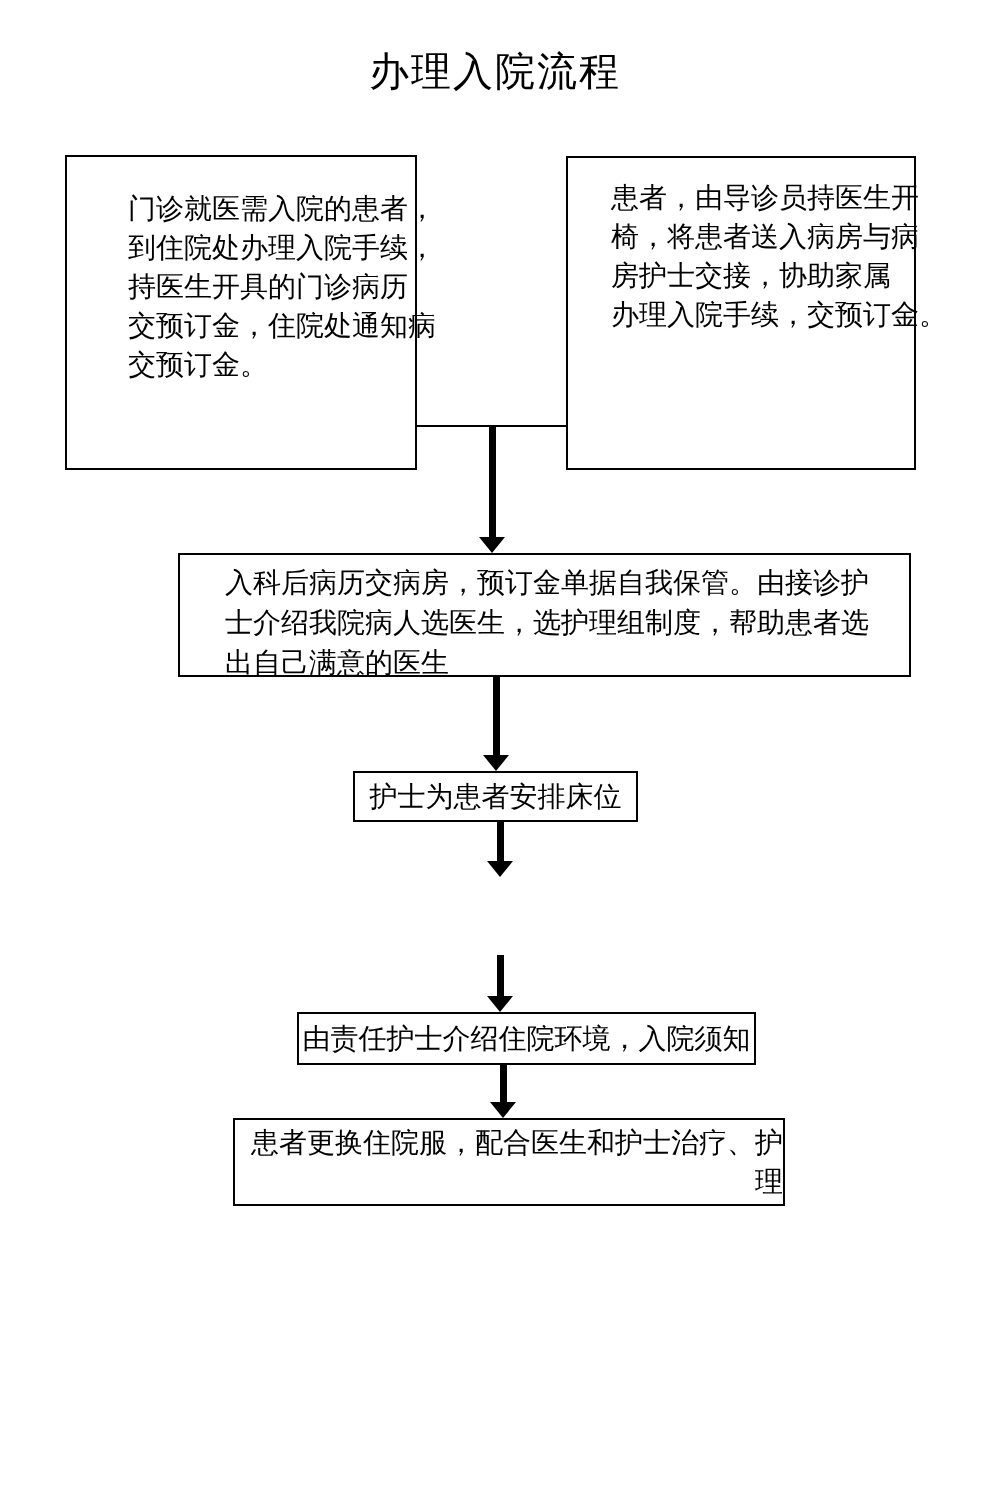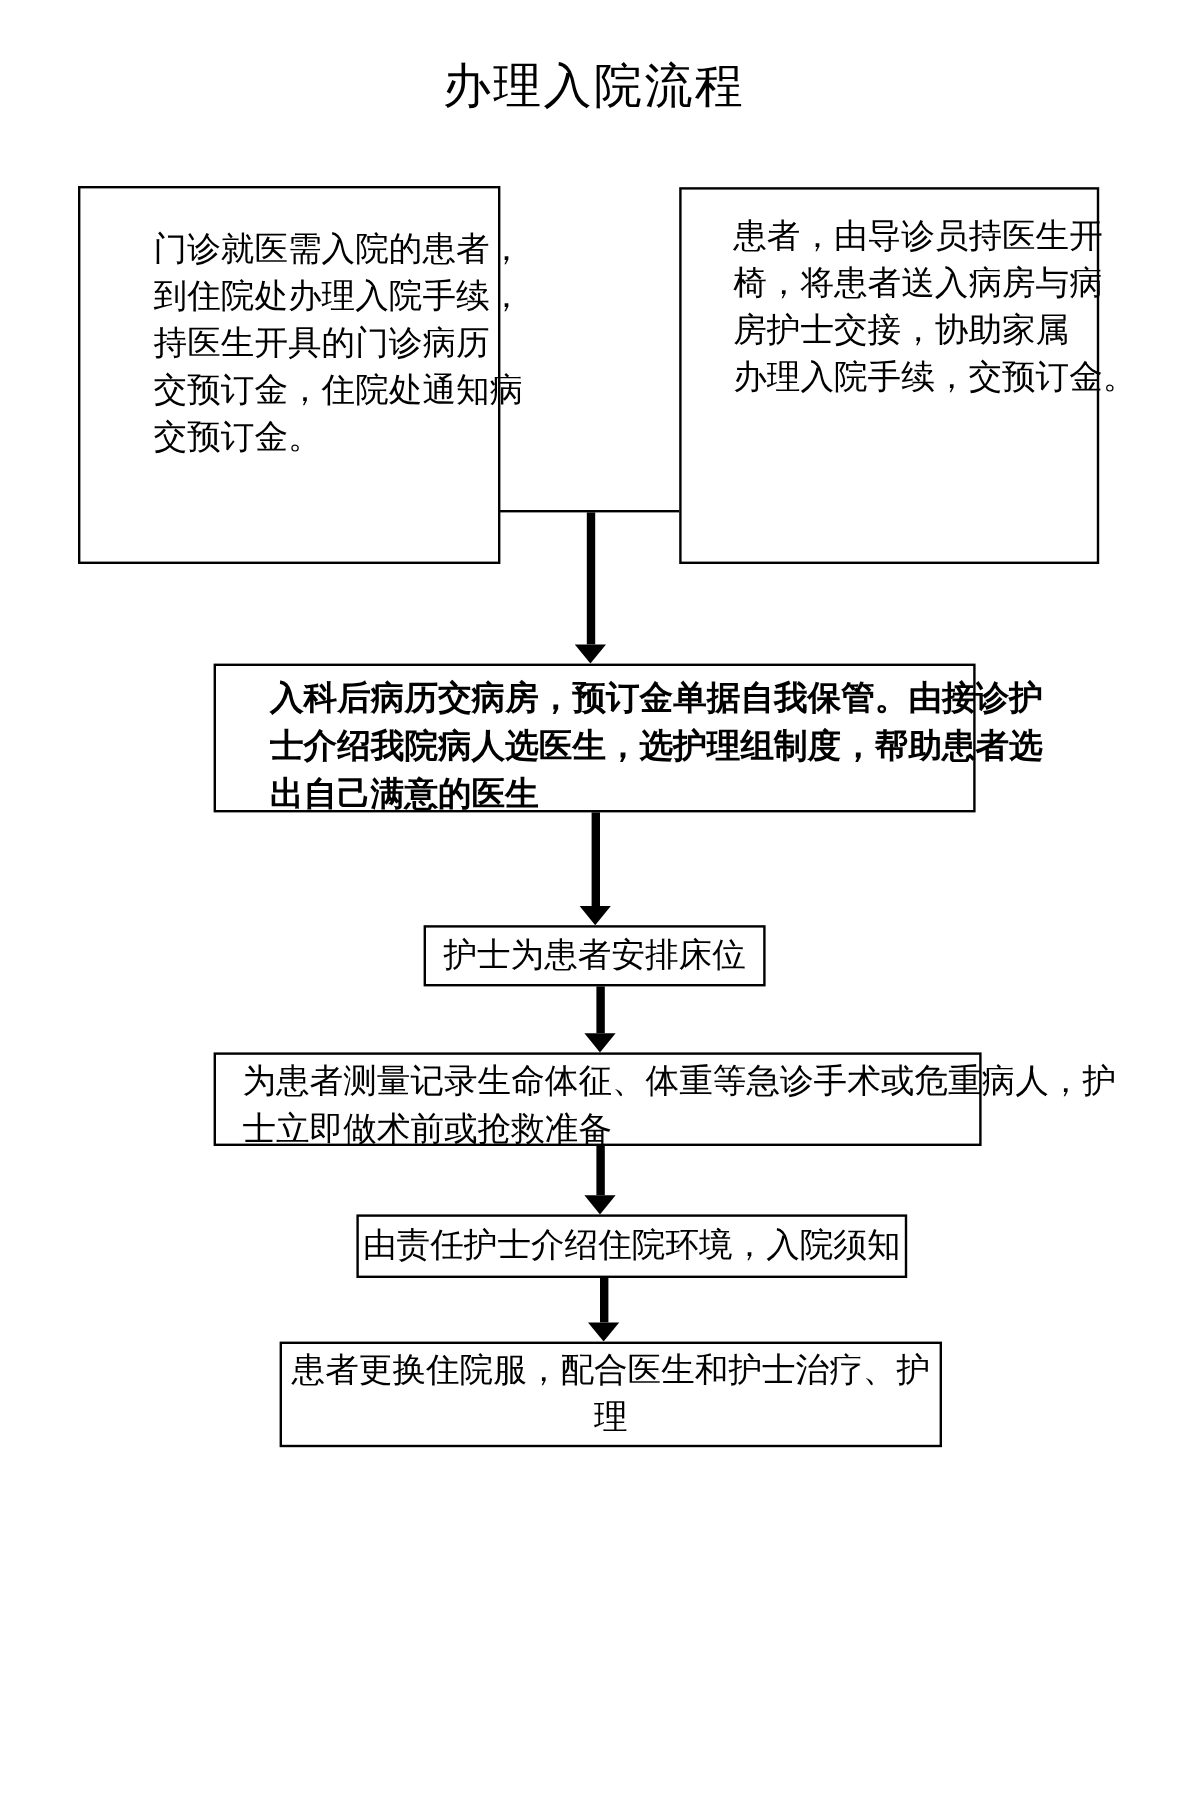--- a/index.html
+++ b/index.html
@@ -35,36 +35,35 @@
     font-size: 28px;
     line-height: 39px;
   }
   .box .line {
     white-space: nowrap;
   }
   .box.centered {
     display: flex;
     align-items: center;
     justify-content: center;
-    text-align: center;
+    text-align: right;
   }
   
   .box-outpatient {
     left: 65px; top: 155px; width: 352px; height: 315px;
     padding: 32px 10px 0 61px;
   }
   .box-emergency {
     left: 566px; top: 156px; width: 350px; height: 314px;
     padding: 20px 10px 0 43px;
   }
   .box-reception {
-    left: 178px; top: 553px; width: 635px; height: 124px;
+    left: 178px; top: 553px; width: 733px; height: 124px;
     padding: 8px 10px 0 45px;
     line-height: 40px;
-    font-weight: bold;
   }
   .box-bed {
     left: 353px; top: 771px; width: 285px; height: 51px;
   }
   .box-vitals {
     left: 178px; top: 877px; width: 640px; height: 78px;
     padding: 3px 6px 0 22px;
     line-height: 40px;
   }
   .box-orientation {
@@ -146,24 +145,20 @@
 
   <div class="box centered box-bed">
     <span>护士为患者安排床位</span>
   </div>
 
   <div class="arrow arrow-3">
     <div class="shaft"></div>
     <div class="head"></div>
   </div>
 
-  <div class="box box-vitals">
-    <div class="line">为患者测量记录生命体征、体重等急诊手术或危重病人，护</div>
-    <div class="line">士立即做术前或抢救准备</div>
-  </div>
 
   <div class="arrow arrow-4">
     <div class="shaft"></div>
     <div class="head"></div>
   </div>
 
   <div class="box centered box-orientation">
     <span>由责任护士介绍住院环境，入院须知</span>
   </div>
 

